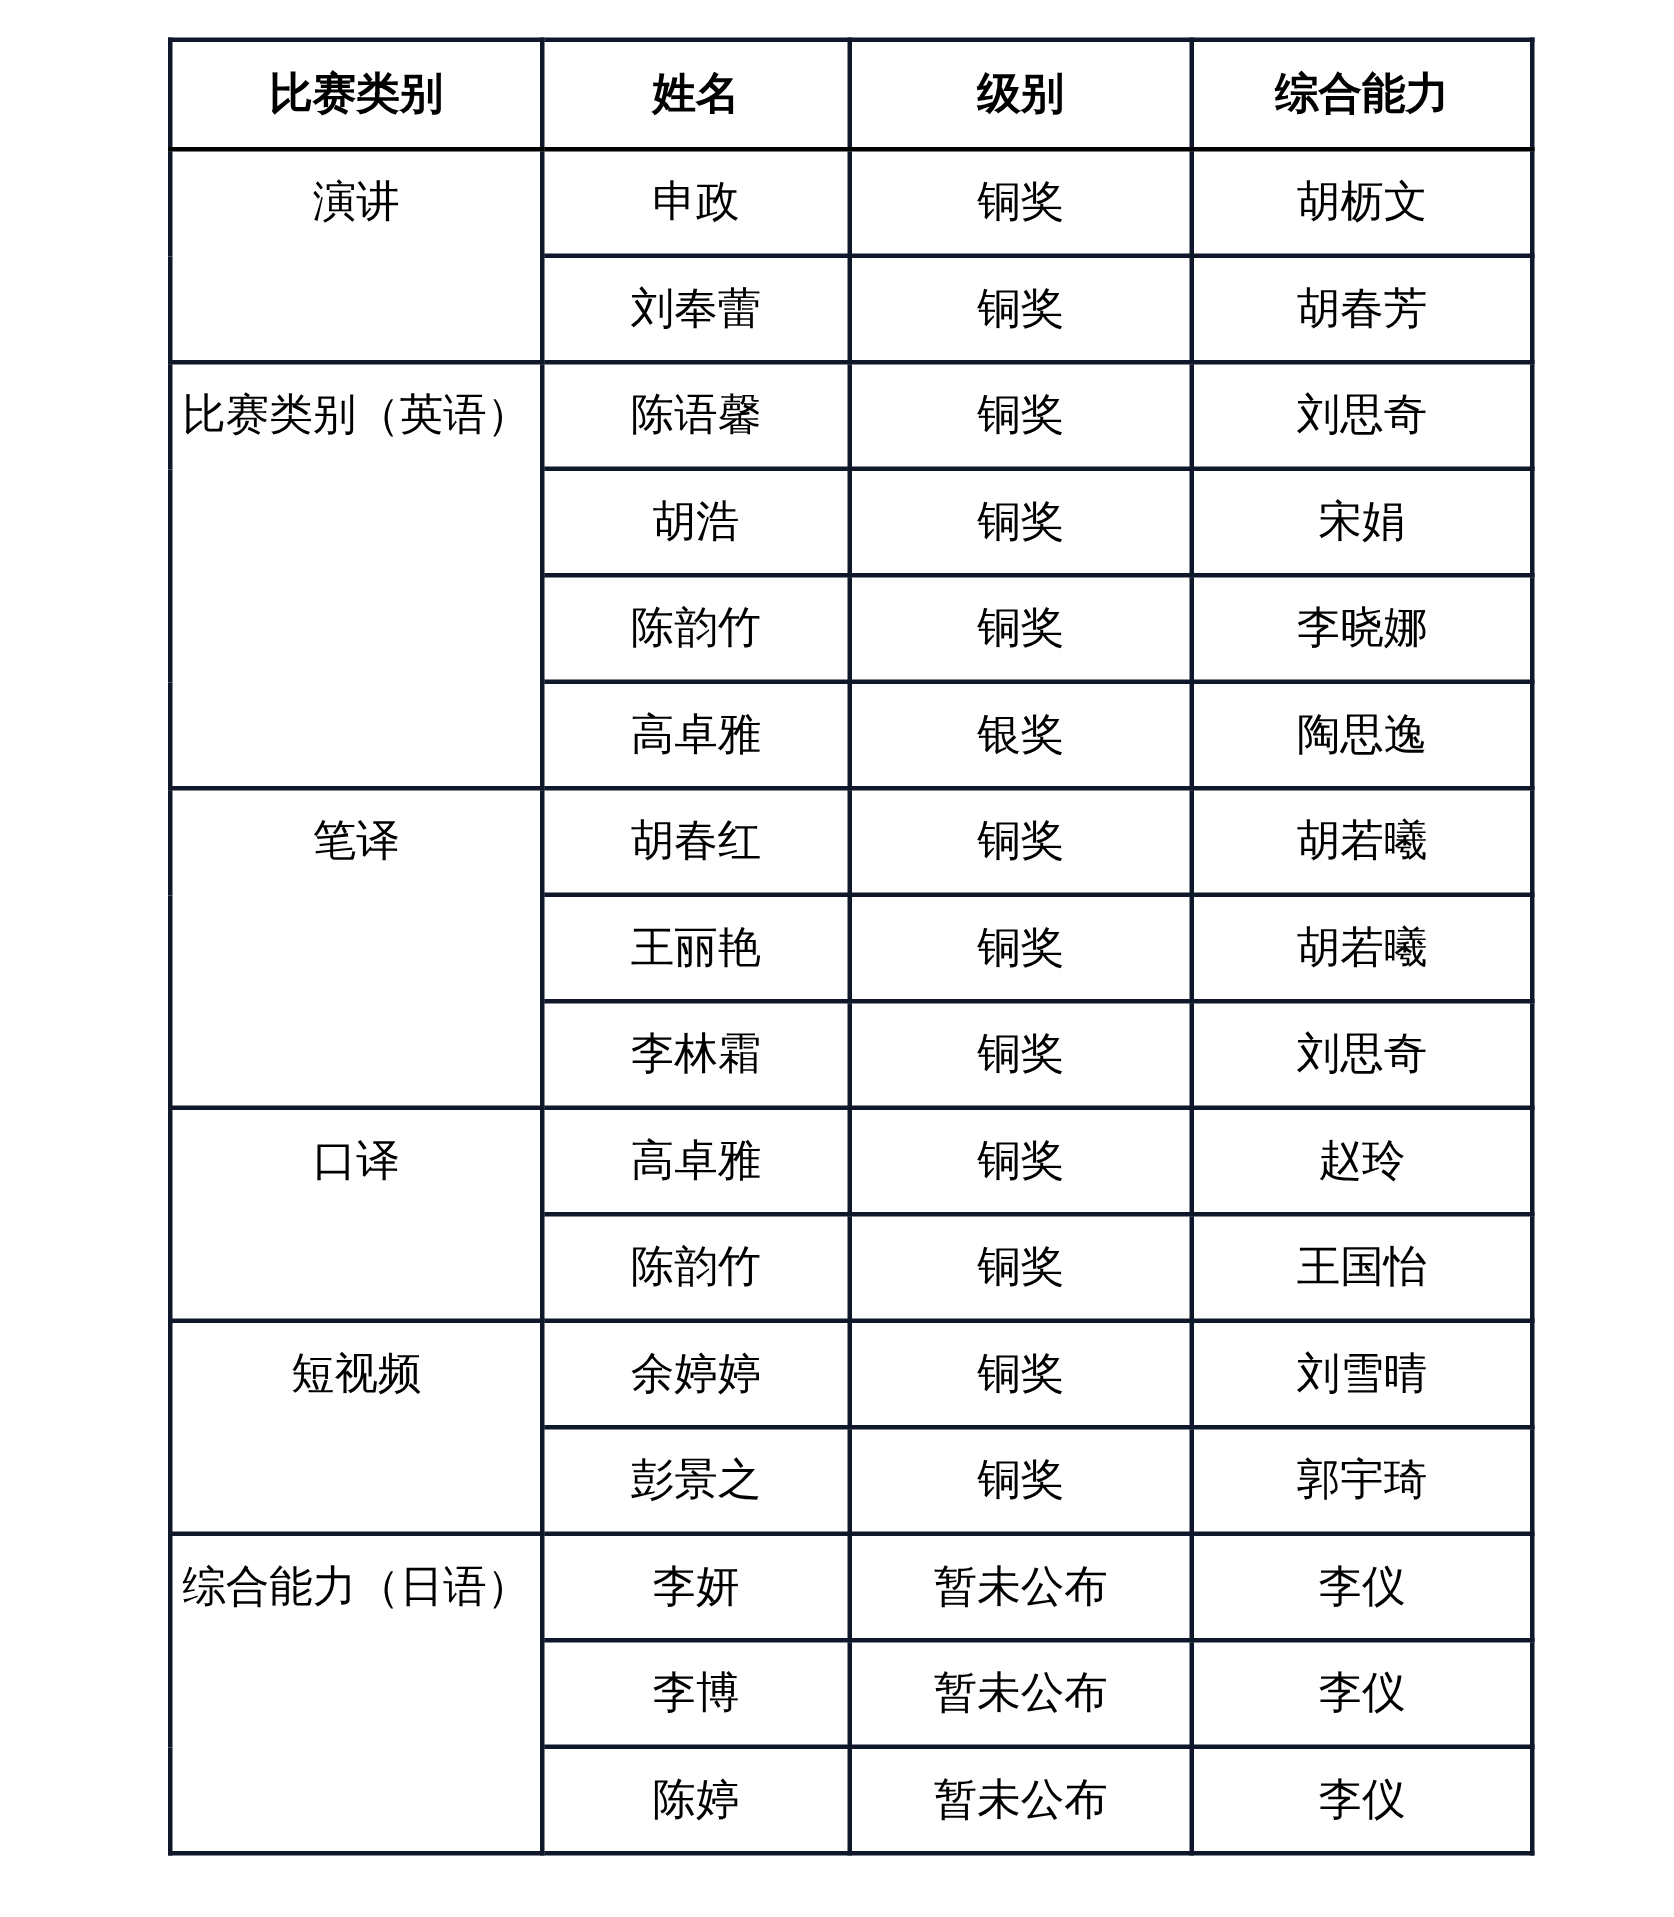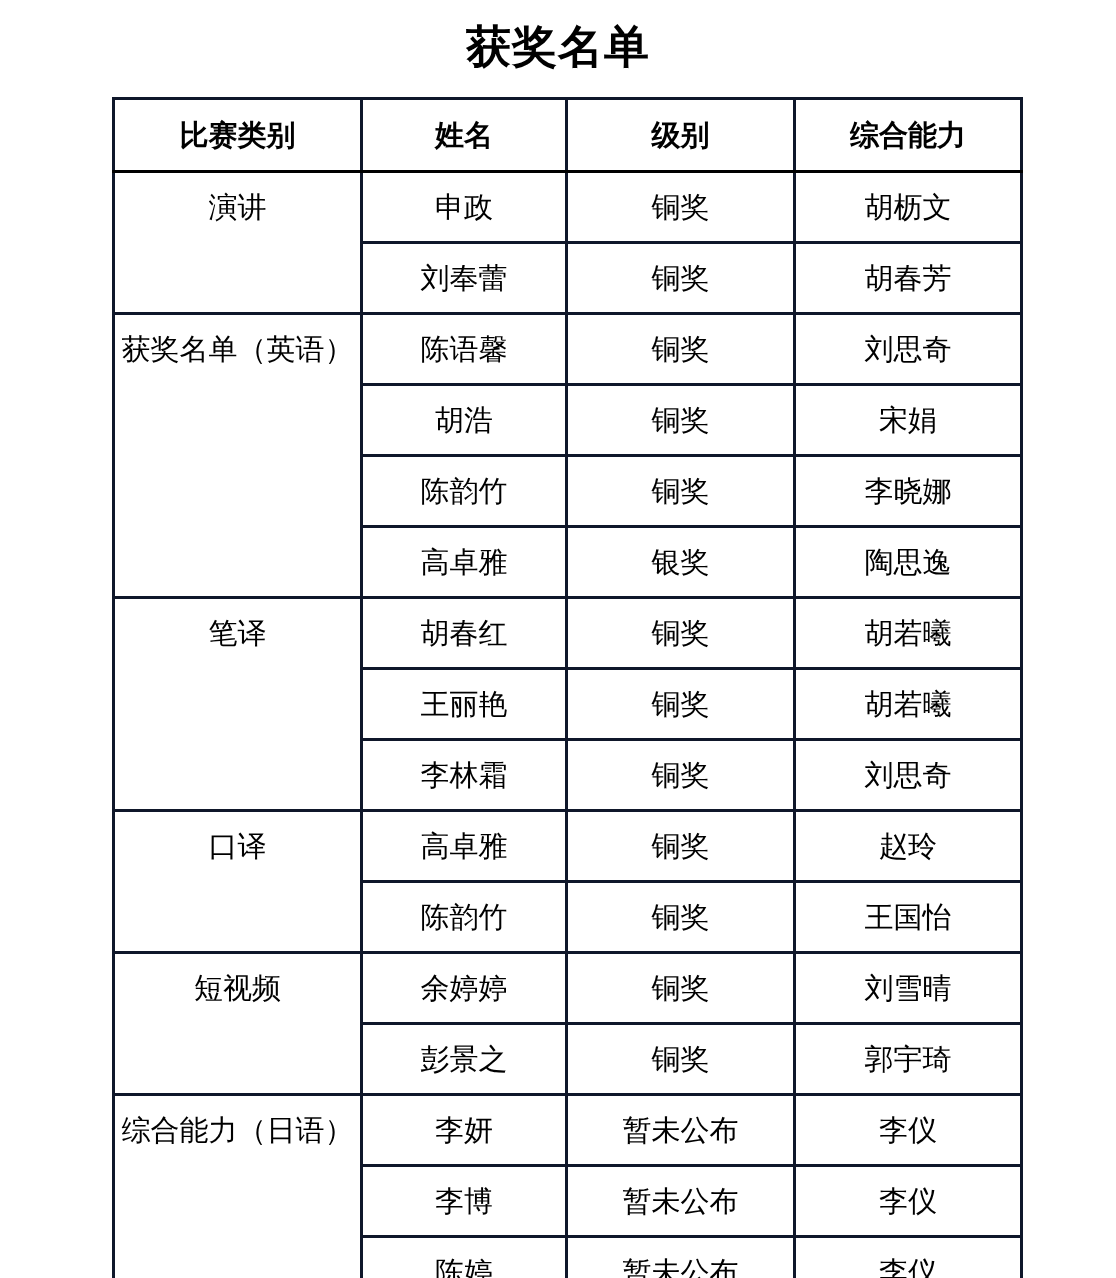--- a/index.html
+++ b/index.html
@@ -62,21 +62,20 @@
   }
   table.award-table td.cat {
     vertical-align: top;
   }
 </style>
 </head>
 <body>
 
 <div class="page">
 
-  <div class="doc-title">获奖名单</div>
 
   <table class="award-table">
     <colgroup>
       <col class="c1">
         <col class="c2">
         <col class="c3">
         <col class="c4">
     </colgroup>
     <thead>
       <tr>
@@ -94,21 +93,21 @@
         <td>铜奖</td>
         <td>胡枥文</td>
       </tr>
       <tr>
         <td>刘奉蕾</td>
         <td>铜奖</td>
         <td>胡春芳</td>
       </tr>
 
       <tr>
-        <td class="cat" rowspan="4">获奖名单（英语）</td>
+        <td class="cat" rowspan="4">比赛类别（英语）</td>
         <td>陈语馨</td>
         <td>铜奖</td>
         <td>刘思奇</td>
       </tr>
       <tr>
         <td>胡浩</td>
         <td>铜奖</td>
         <td>宋娟</td>
       </tr>
       <tr>

